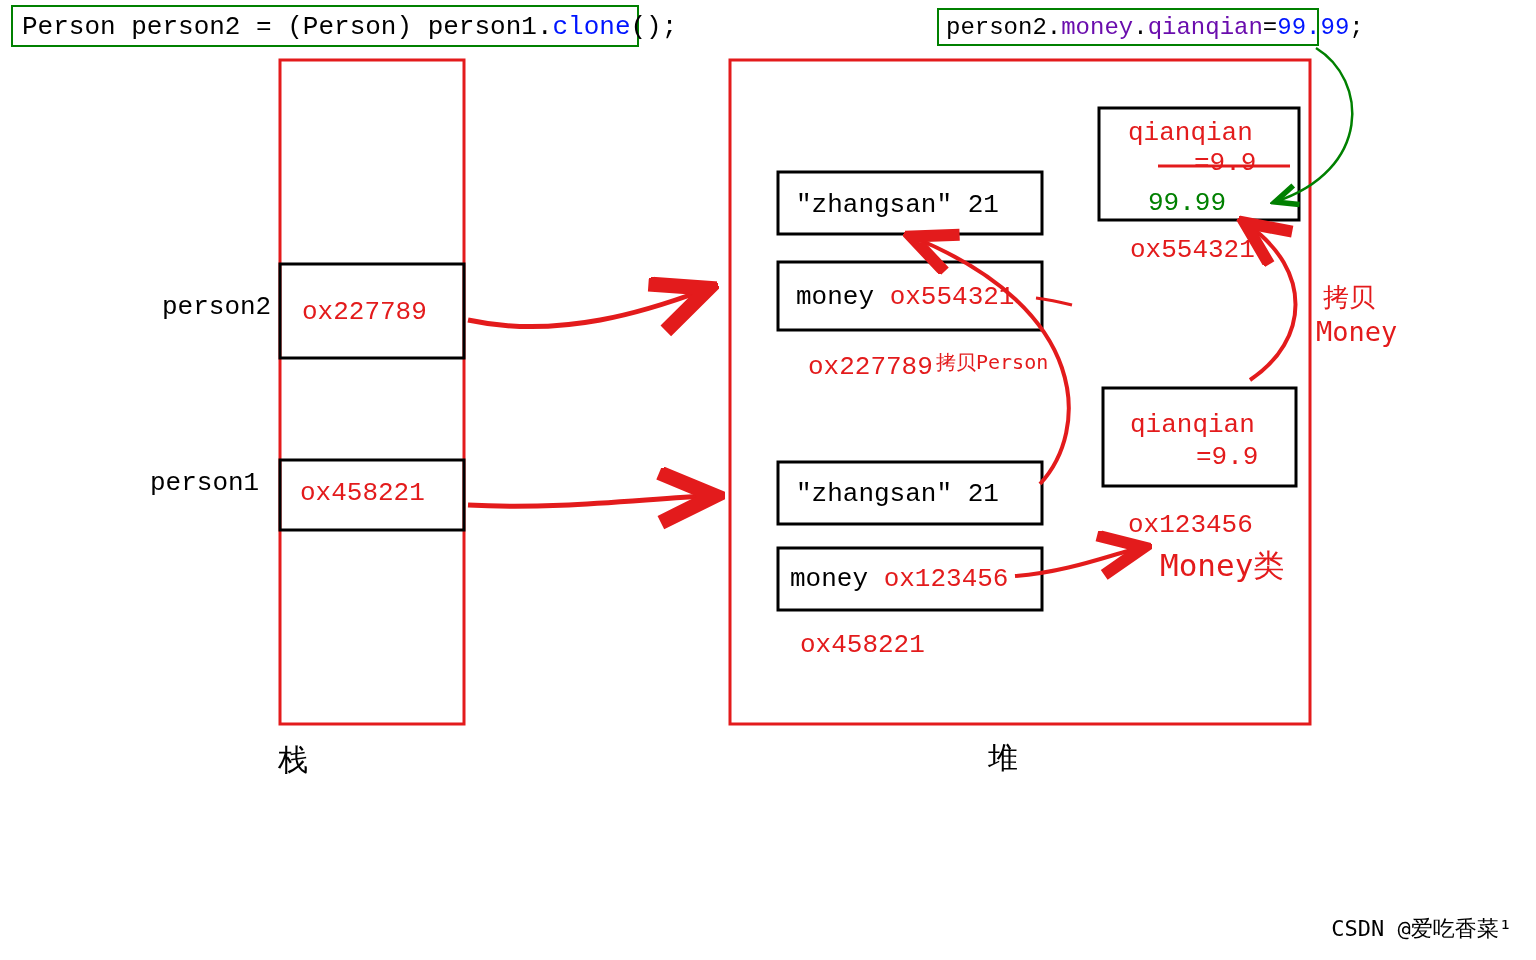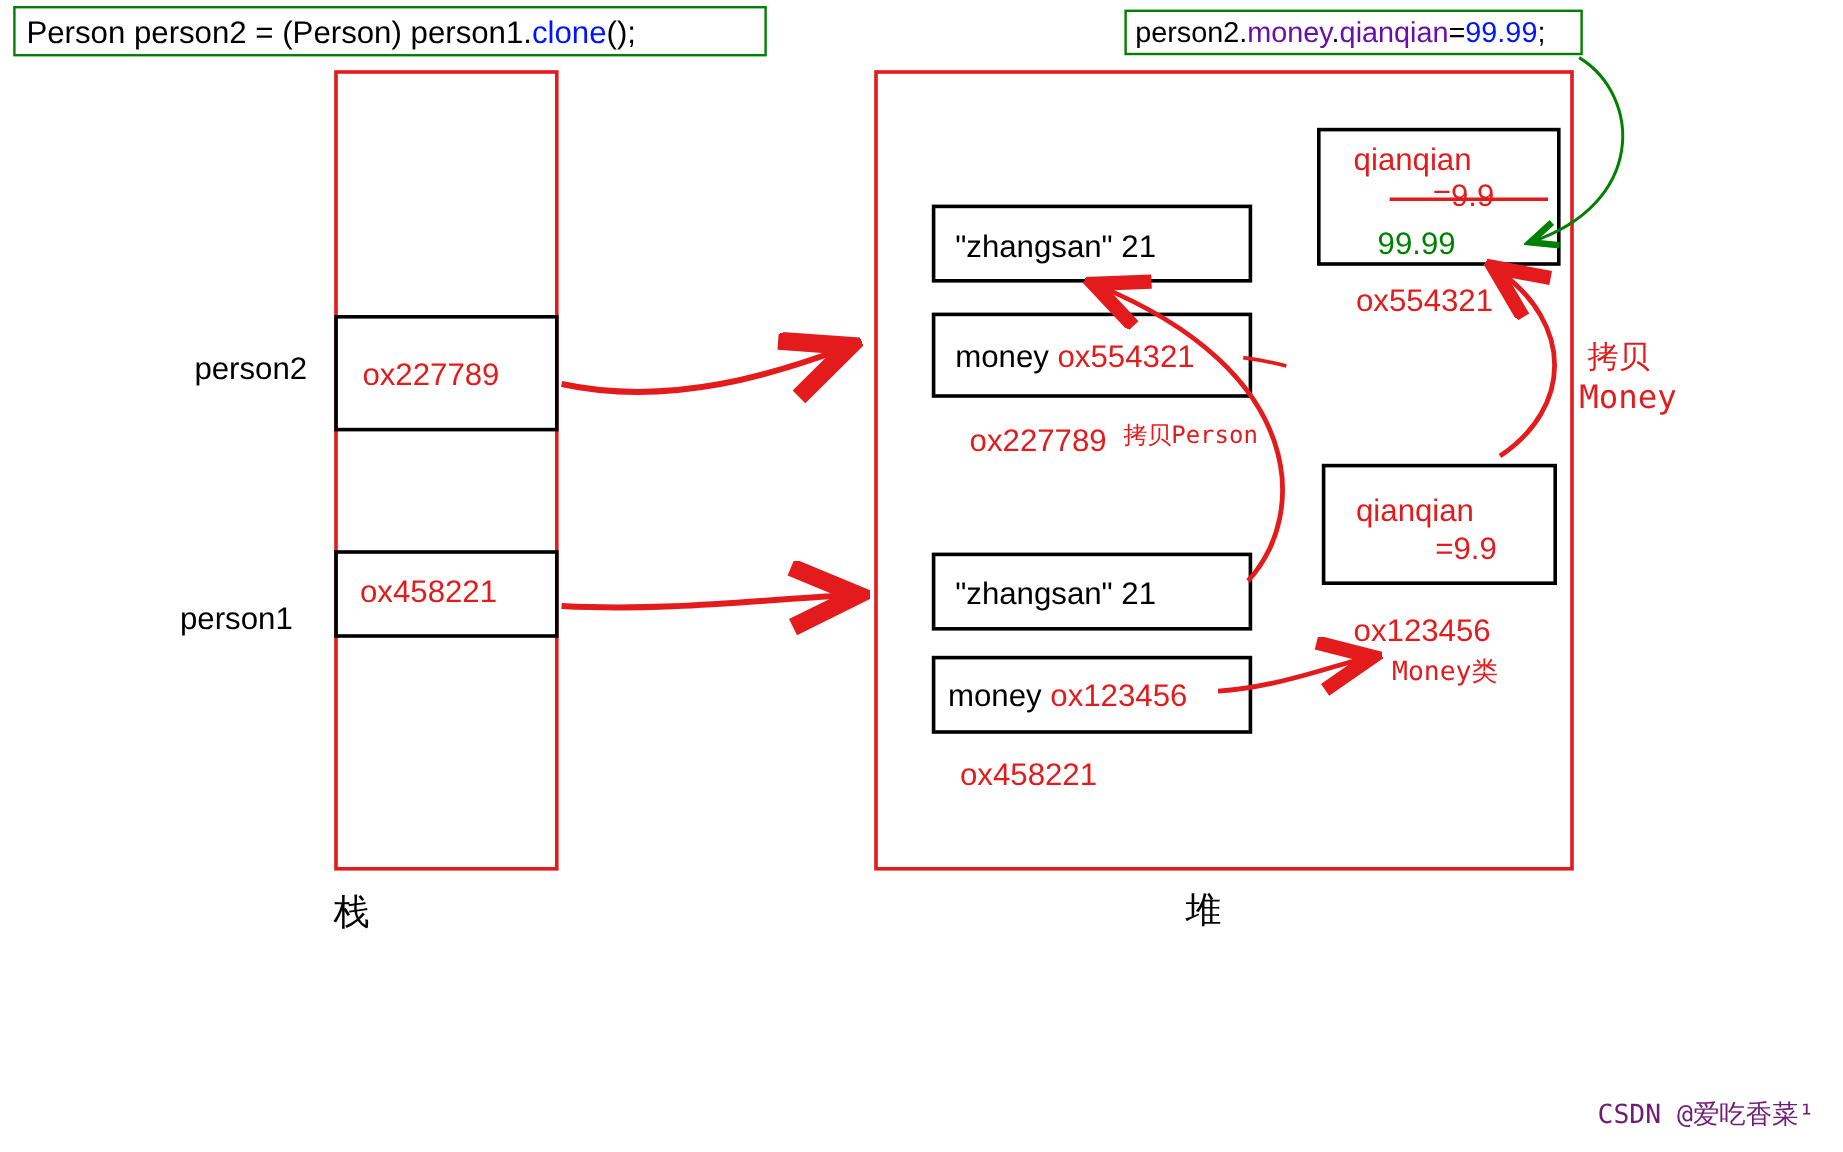--- a/index.html
+++ b/index.html
@@ -1,17 +1,17 @@
 <!DOCTYPE html>
 <html><head>
 <meta charset="utf-8">
 <style>
   html,body{margin:0;padding:0;width:1536px;height:960px;background:#fff;font-family:"SimSun","NSimSun","FangSong","STFangsong",monospace;color:#000;}
   .abs{position:absolute;}
-  .code{font-family:Liberation Sans, sans-serif;font-size:26px;}
+  .code{font-family:Liberation Mono, monospace;font-size:26px;}
   .red{color:#e31b1c;}
   .grn{color:#008000;}
   .pur{color:#6a0dad;}
   .blu{color:#0015ff;}
 </style>
 </head>
 <body>
 
 <svg class="abs" style="left:0;top:0" width="1536" height="960">
   <defs>
@@ -65,21 +65,21 @@
   <span>Person person2 = (Person) person1.</span><span class="blu">clone</span><span>();</span>
 </div>
 
 <div class="abs code" style="left:946px;top:14px;font-size:24px">
   <span>person2.</span><span class="pur">money</span><span>.</span><span class="pur">qianqian</span><span>=</span><span class="blu">99.99</span><span>;</span>
 </div>
 
 <div class="abs code" style="left:162px;top:292px">person2</div>
 <div class="abs code red" style="left:302px;top:297px">ox227789</div>
 
-<div class="abs code" style="left:150px;top:500px">person1</div>
+<div class="abs code" style="left:150px;top:468px">person1</div>
 <div class="abs code red" style="left:300px;top:478px">ox458221</div>
 
 <div class="abs" style="left:278px;top:740px;font-size:30px">栈</div>
 <div class="abs" style="left:988px;top:738px;font-size:30px">堆</div>
 
 <div class="abs code" style="left:796px;top:190px">
   <span>"zhangsan" </span><span>21</span>
 </div>
 <div class="abs code" style="left:796px;top:282px">
   <span>money </span><span class="red">ox554321</span>
@@ -98,15 +98,15 @@
 <div class="abs code red" style="left:1128px;top:118px">qianqian</div>
 <div class="abs code red" style="left:1194px;top:148px">=9.9</div>
 <div class="abs code grn" style="left:1148px;top:188px">99.99</div>
 <div class="abs code red" style="left:1130px;top:235px">ox554321</div>
 <div class="abs red" style="left:1323px;top:280px;font-size:26px">拷贝</div>
 <div class="abs red" style="left:1316px;top:316px;font-size:27px">Money</div>
 
 <div class="abs code red" style="left:1130px;top:410px">qianqian</div>
 <div class="abs code red" style="left:1196px;top:442px">=9.9</div>
 <div class="abs code red" style="left:1128px;top:510px">ox123456</div>
-<div class="abs red" style="left:1160px;top:545px;font-size:22px">Money类</div>
+<div class="abs red" style="left:1160px;top:545px;font-size:31px">Money类</div>
 
-<div class="abs" style="right:24px;bottom:16px;color:#701a75;font-size:22px">CSDN @爱吃香菜¹</div>
+<div class="abs" style="right:24px;bottom:16px;color:#000000;font-size:22px">CSDN @爱吃香菜¹</div>
 
 </body></html>

